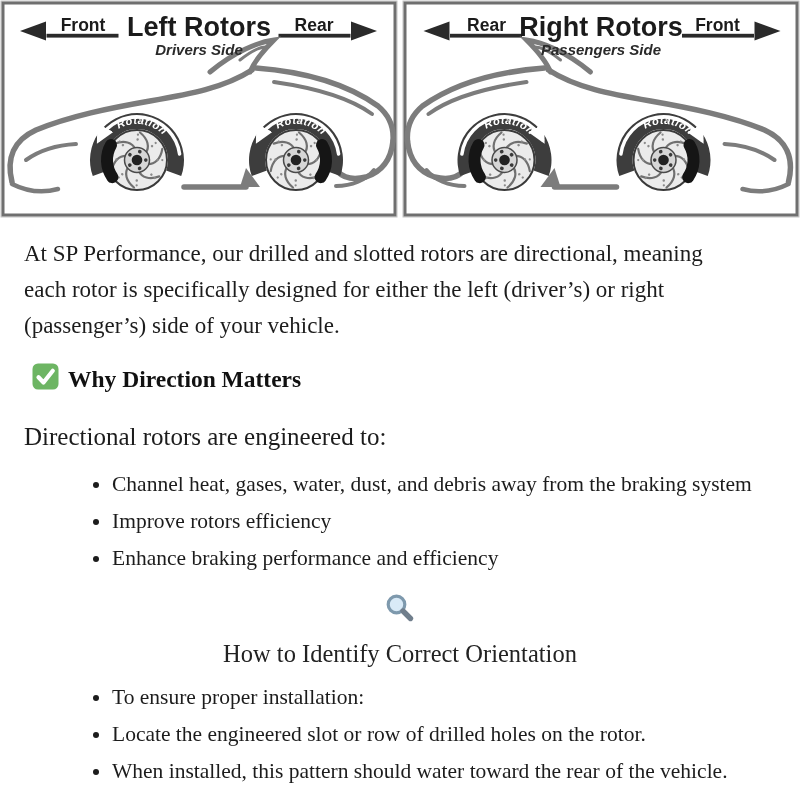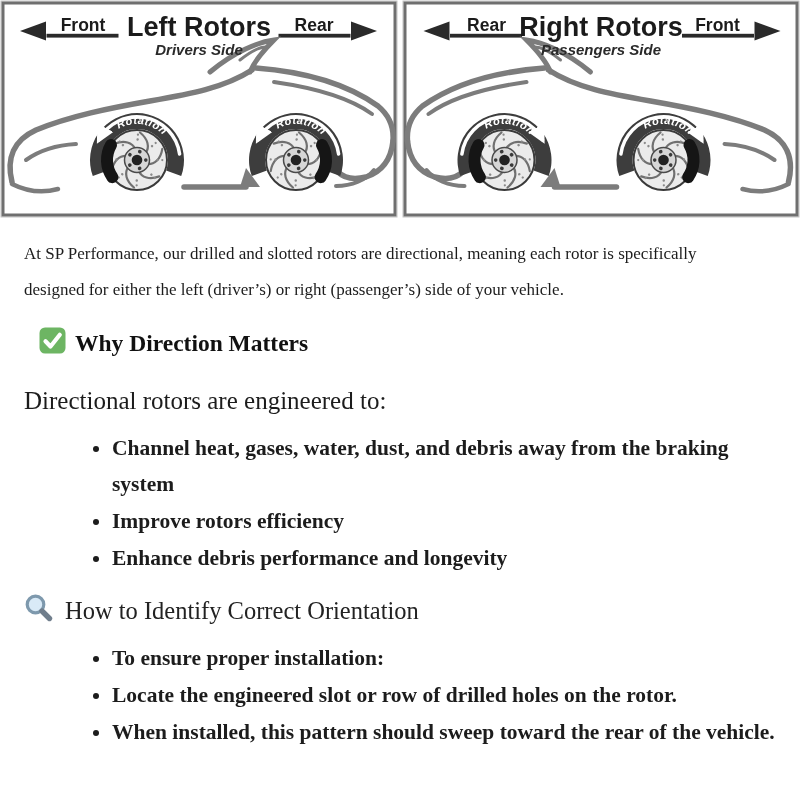--- a/index.html
+++ b/index.html
@@ -1,26 +1,26 @@
 <!DOCTYPE html>
 <html><head>
 <meta charset="utf-8">
 <style>
   html,body{margin:0;padding:0;background:#ffffff;}
   body{width:800px;font-family:"Liberation Serif",serif;color:#1c1c1c;}
   .figure-wrap{width:728px;}
   .figure-wrap svg{display:block;}
   .content{padding:8px 24px 0;}
-  .intro{font-size:17px;line-height:36px;max-width:700px;margin:10px 0 16px;}
+  .intro{font-size:23px;line-height:36px;max-width:700px;margin:10px 0 16px;}
   .h-row{display:flex;align-items:center;}
-  .h-check{margin:19px 15px 0;font-size:23.5px;font-weight:bold;gap:9px;color:#111;}
-  .h-search{margin:17px 0 0;font-size:24.5px;font-weight:400;gap:11px;color:#222;}
+  .h-check{margin:19px 8px 0;font-size:23.5px;font-weight:bold;gap:9px;color:#111;}
+  .h-search{margin:17px 0 0;font-size:24.5px;font-weight:400;gap:11px;color:#222;flex-direction:column;}
   .h-row .em{flex:0 0 auto;display:block;}
   .lead{margin:23px 0 0;font-size:25px;line-height:36px;}
-  ul.bullets{margin:11px 0 0;padding-left:88px;max-width:722px;list-style:disc;font-weight:bold;}
+  ul.bullets{margin:11px 0 0;padding-left:88px;max-width:722px;list-style:disc;}
   ul.bullets.second{}
   ul.bullets li{font-size:21.5px;line-height:36px;margin:0 0 1px;}
   .svg-sans{font-family:"Liberation Sans",sans-serif;}
 </style>
 </head>
 <body>
 
 <div class="figure-wrap">
 <svg width="800" height="218" viewBox="0 0 800 218" xmlns="http://www.w3.org/2000/svg">
   <defs>
@@ -127,32 +127,32 @@
         </svg>
     </span>
     <span>Why Direction Matters</span>
   </h2>
 
   <p class="lead">Directional rotors are engineered to:</p>
 
   <ul class="bullets">
       <li>Channel heat, gases, water, dust, and debris away from the braking system</li>
       <li>Improve rotors efficiency</li>
-      <li>Enhance debris performance and longevity</li>
+      <li>Enhance braking performance and efficiency</li>
     </ul>
 
   <h2 class="h-row h-search">
     <span class="em">
       <svg width="30" height="30" viewBox="0 0 30 30">
           <circle cx="11.5" cy="11.5" r="8.3" fill="#d9eaf7" stroke="#7e99ad" stroke-width="3.2"></circle>
           <line x1="18" y1="18" x2="25.5" y2="25.5" stroke="#707e8c" stroke-width="5.4" stroke-linecap="round"></line>
         </svg>
     </span>
     <span>How to Identify Correct Orientation</span>
   </h2>
 
   <ul class="bullets second">
       <li>To ensure proper installation:</li>
       <li>Locate the engineered slot or row of drilled holes on the rotor.</li>
-      <li>When installed, this pattern should sweep toward the rear of the vehicle.</li>
+      <li>When installed, this pattern should water toward the rear of the vehicle.</li>
     </ul>
 
 </div>
 
 </body></html>

